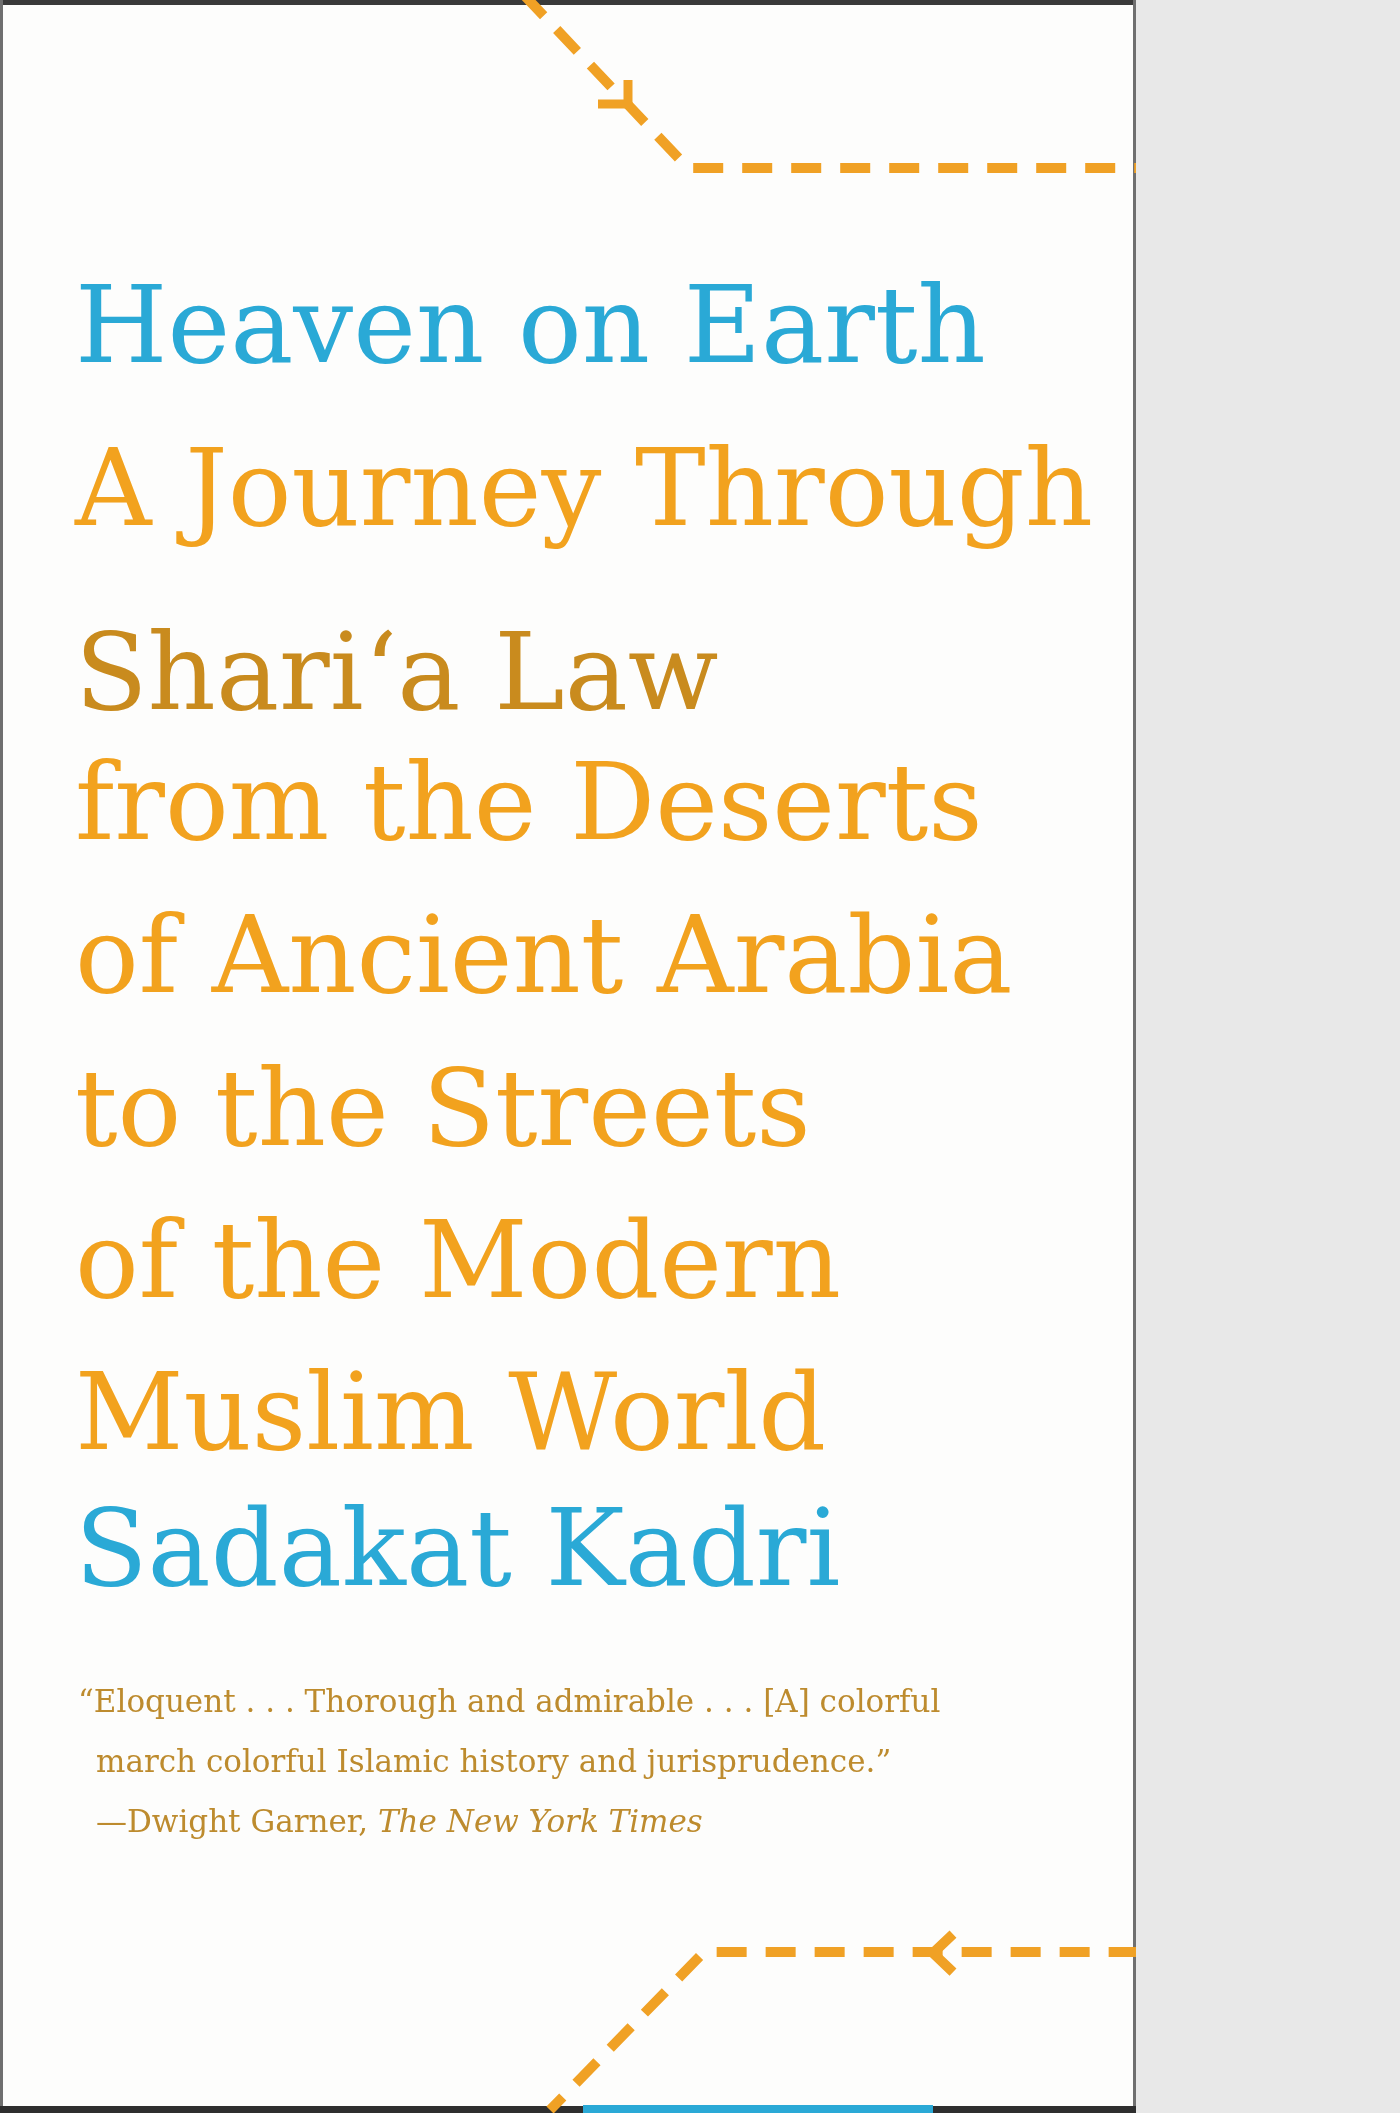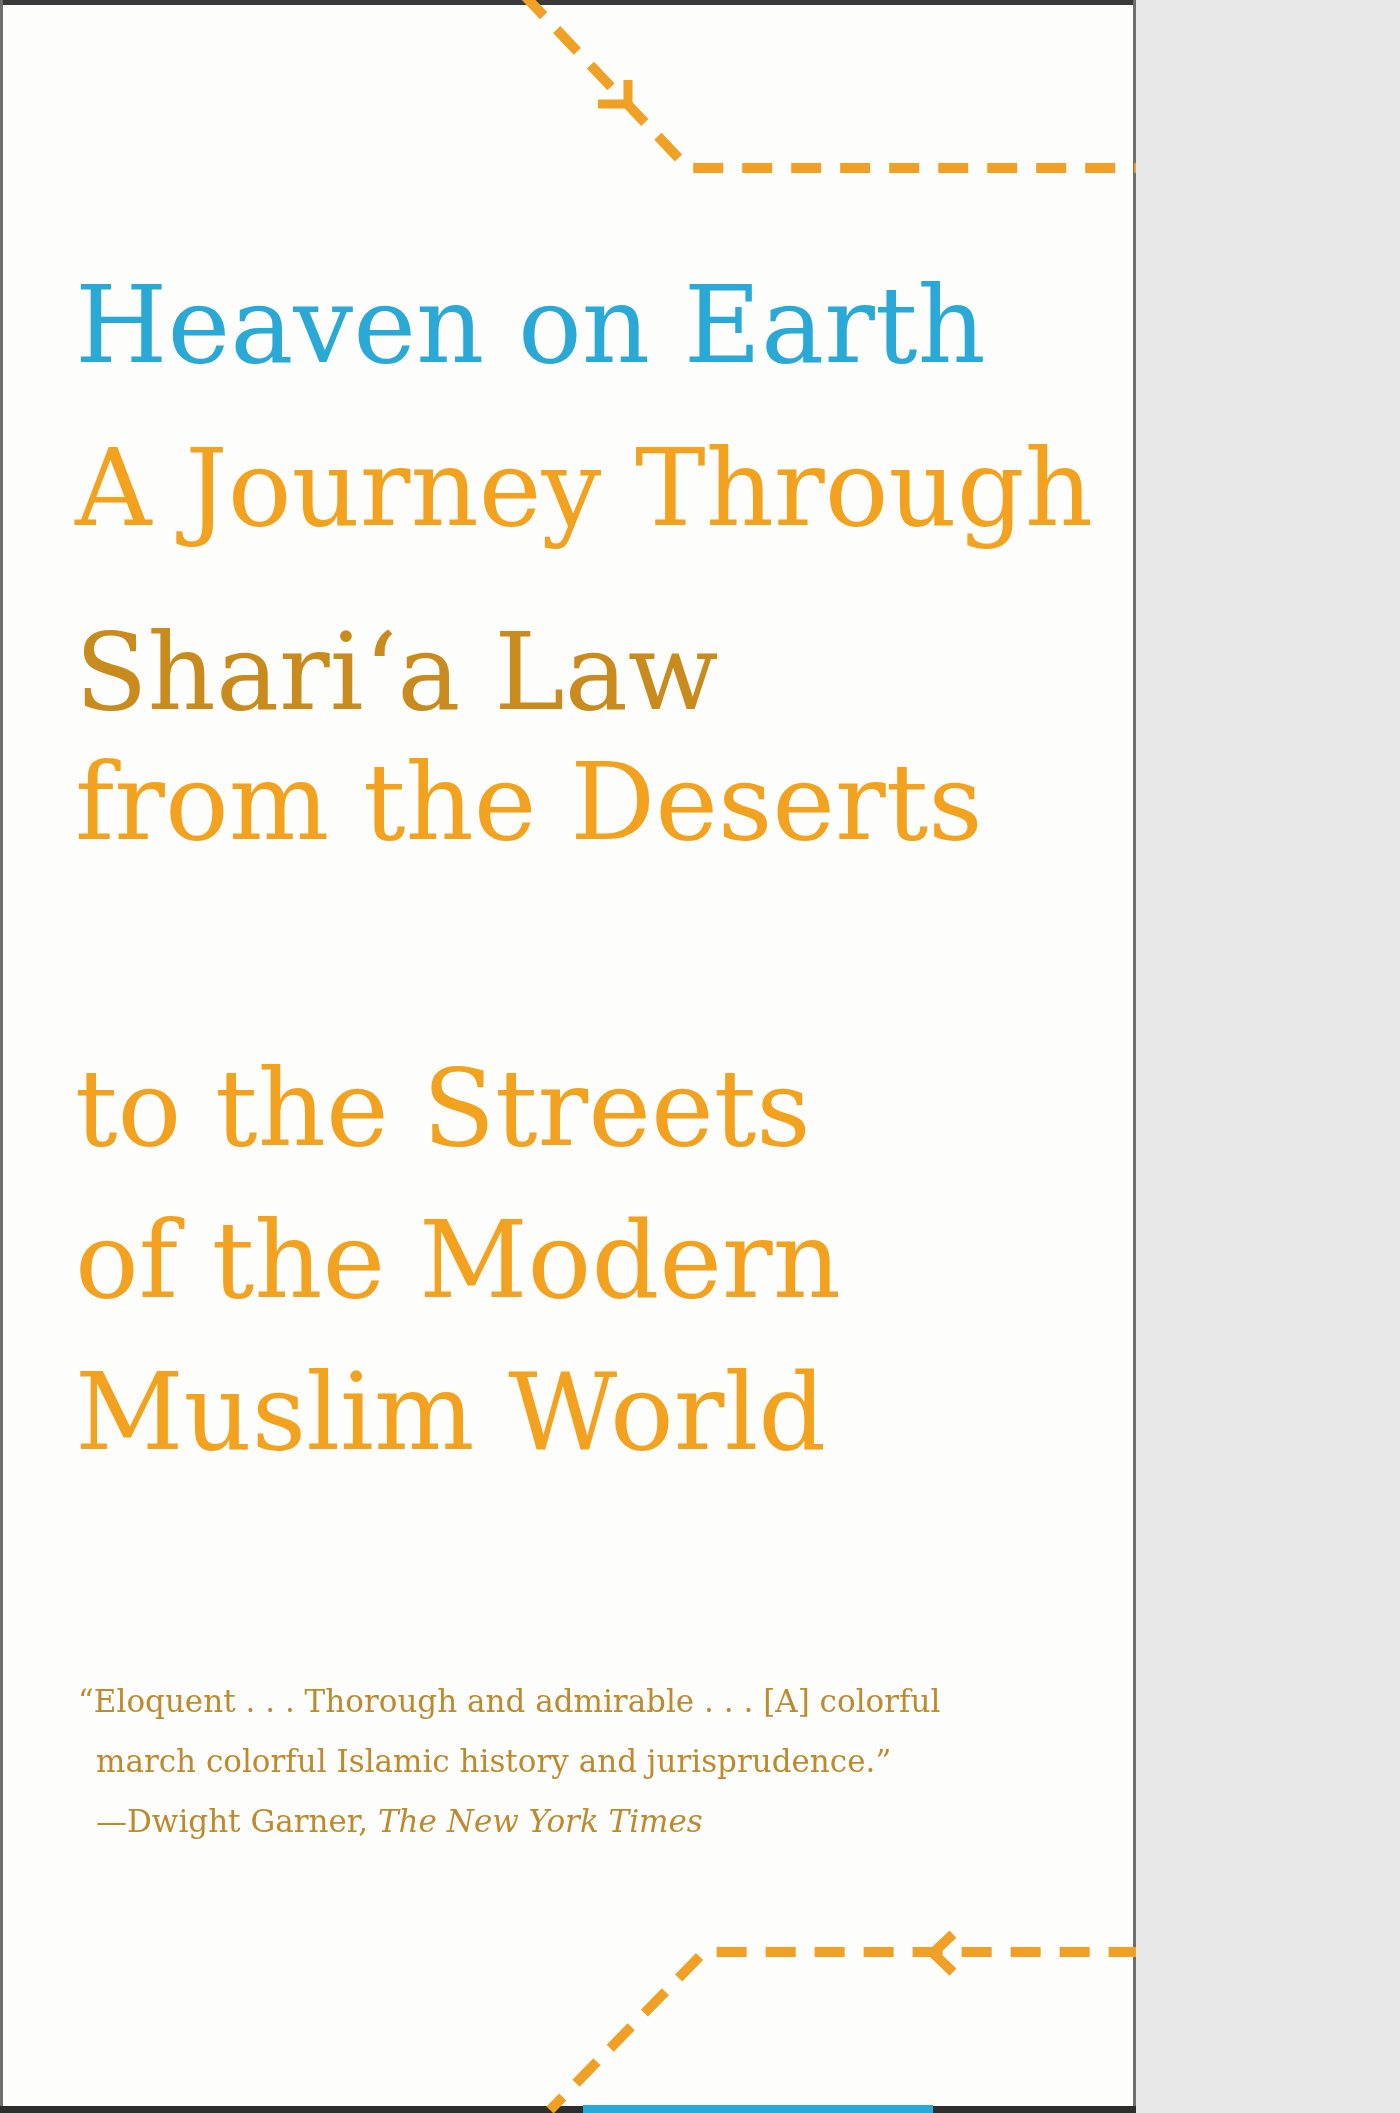--- a/index.html
+++ b/index.html
@@ -44,24 +44,26 @@
       <polyline points="628,80 628,104 598,104" stroke-width="9"></polyline>
       <polyline points="1288,1328 1288,1349 1310,1349" stroke-width="9"></polyline>
     </g>
   </svg>
 
   <div class="textline blue" style="top:273px">Heaven on Earth</div>
 
   <div class="textline orange" style="top:436px">A Journey Through</div>
   <div class="textline ochre" style="top:620px">Shari‘a Law</div>
   <div class="textline orange" style="top:750px">from the Deserts</div>
+  <div class="textline orange" style="top:903px">of Ancient Arabia</div>
   <div class="textline orange" style="top:1056px">to the Streets</div>
   <div class="textline orange" style="top:1208px">of the Modern</div>
   <div class="textline orange" style="top:1360px">Muslim World</div>
 
+  <div class="textline blue" style="top:1496px">Sadakat Kadri</div>
 
   <div class="review">
     <div>“Eloquent . . . Thorough and admirable . . . [A] colorful</div>
     <div class="indent">march colorful Islamic history and jurisprudence.”</div>
     <div class="indent"><span>—Dwight Garner, </span><i>The New York Times</i></div>
   </div>
 
   <div class="edge-top"></div>
   <div class="edge-left"></div>
   <div class="edge-right"></div>

